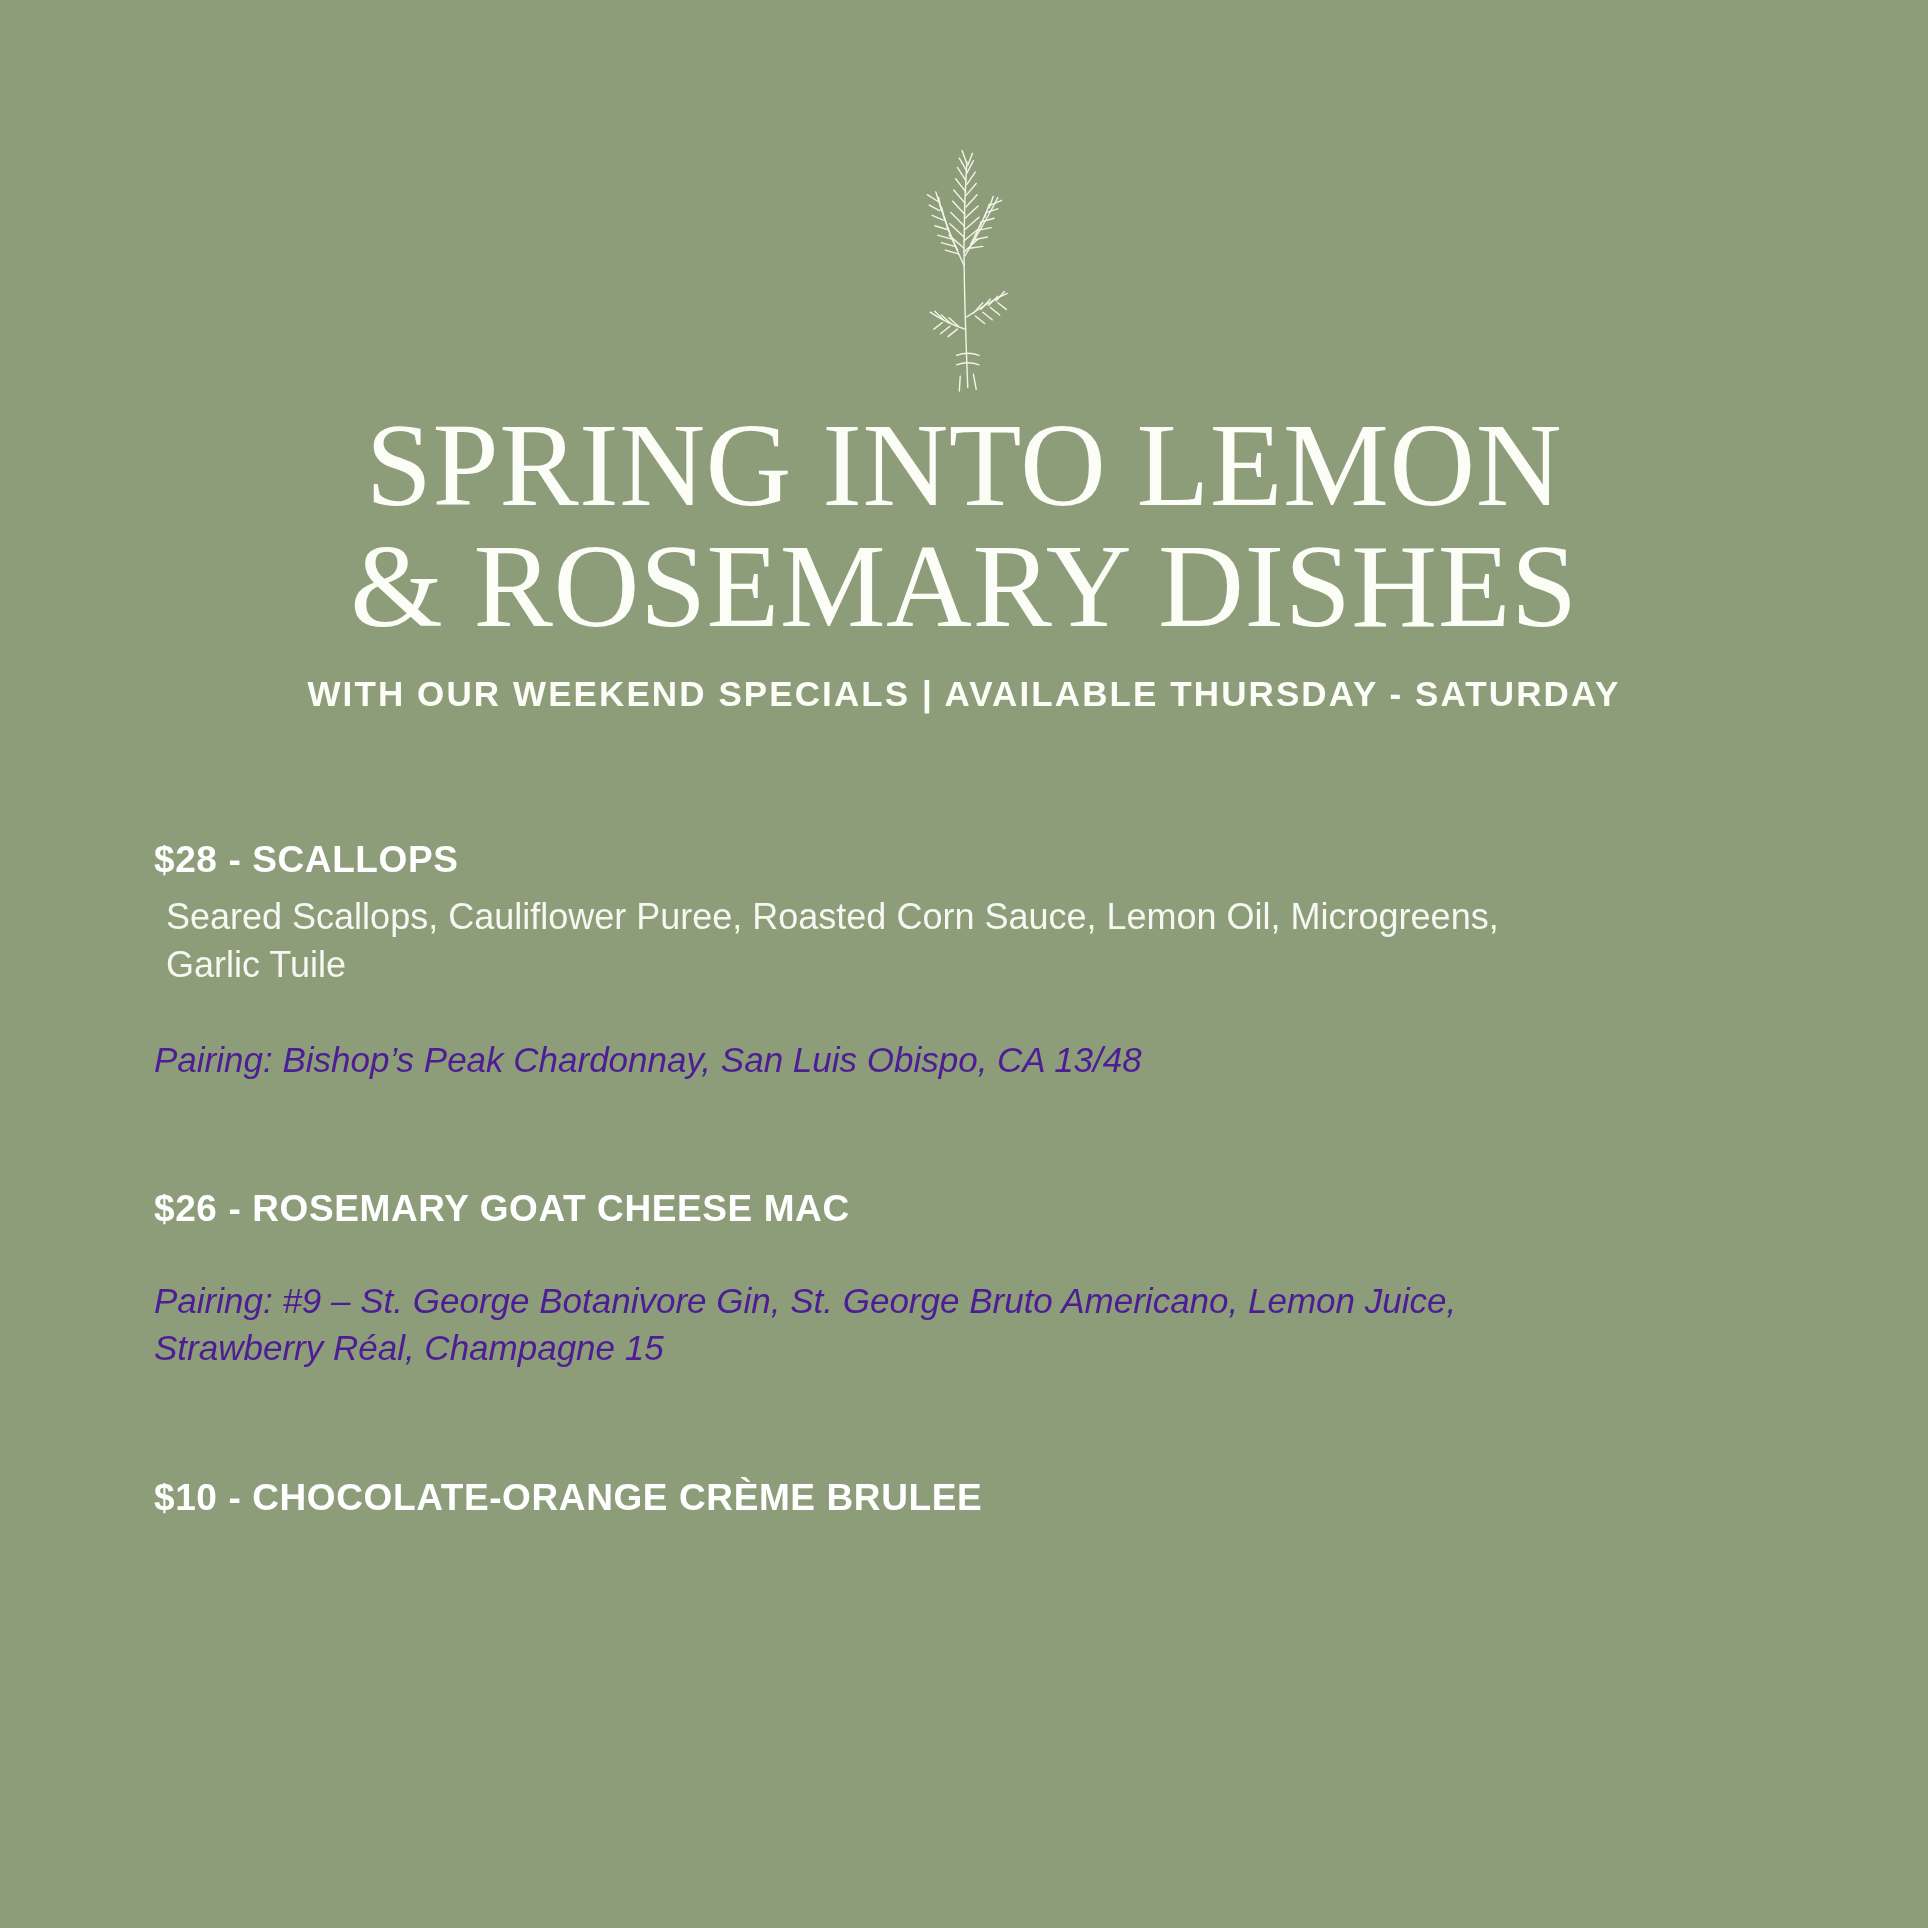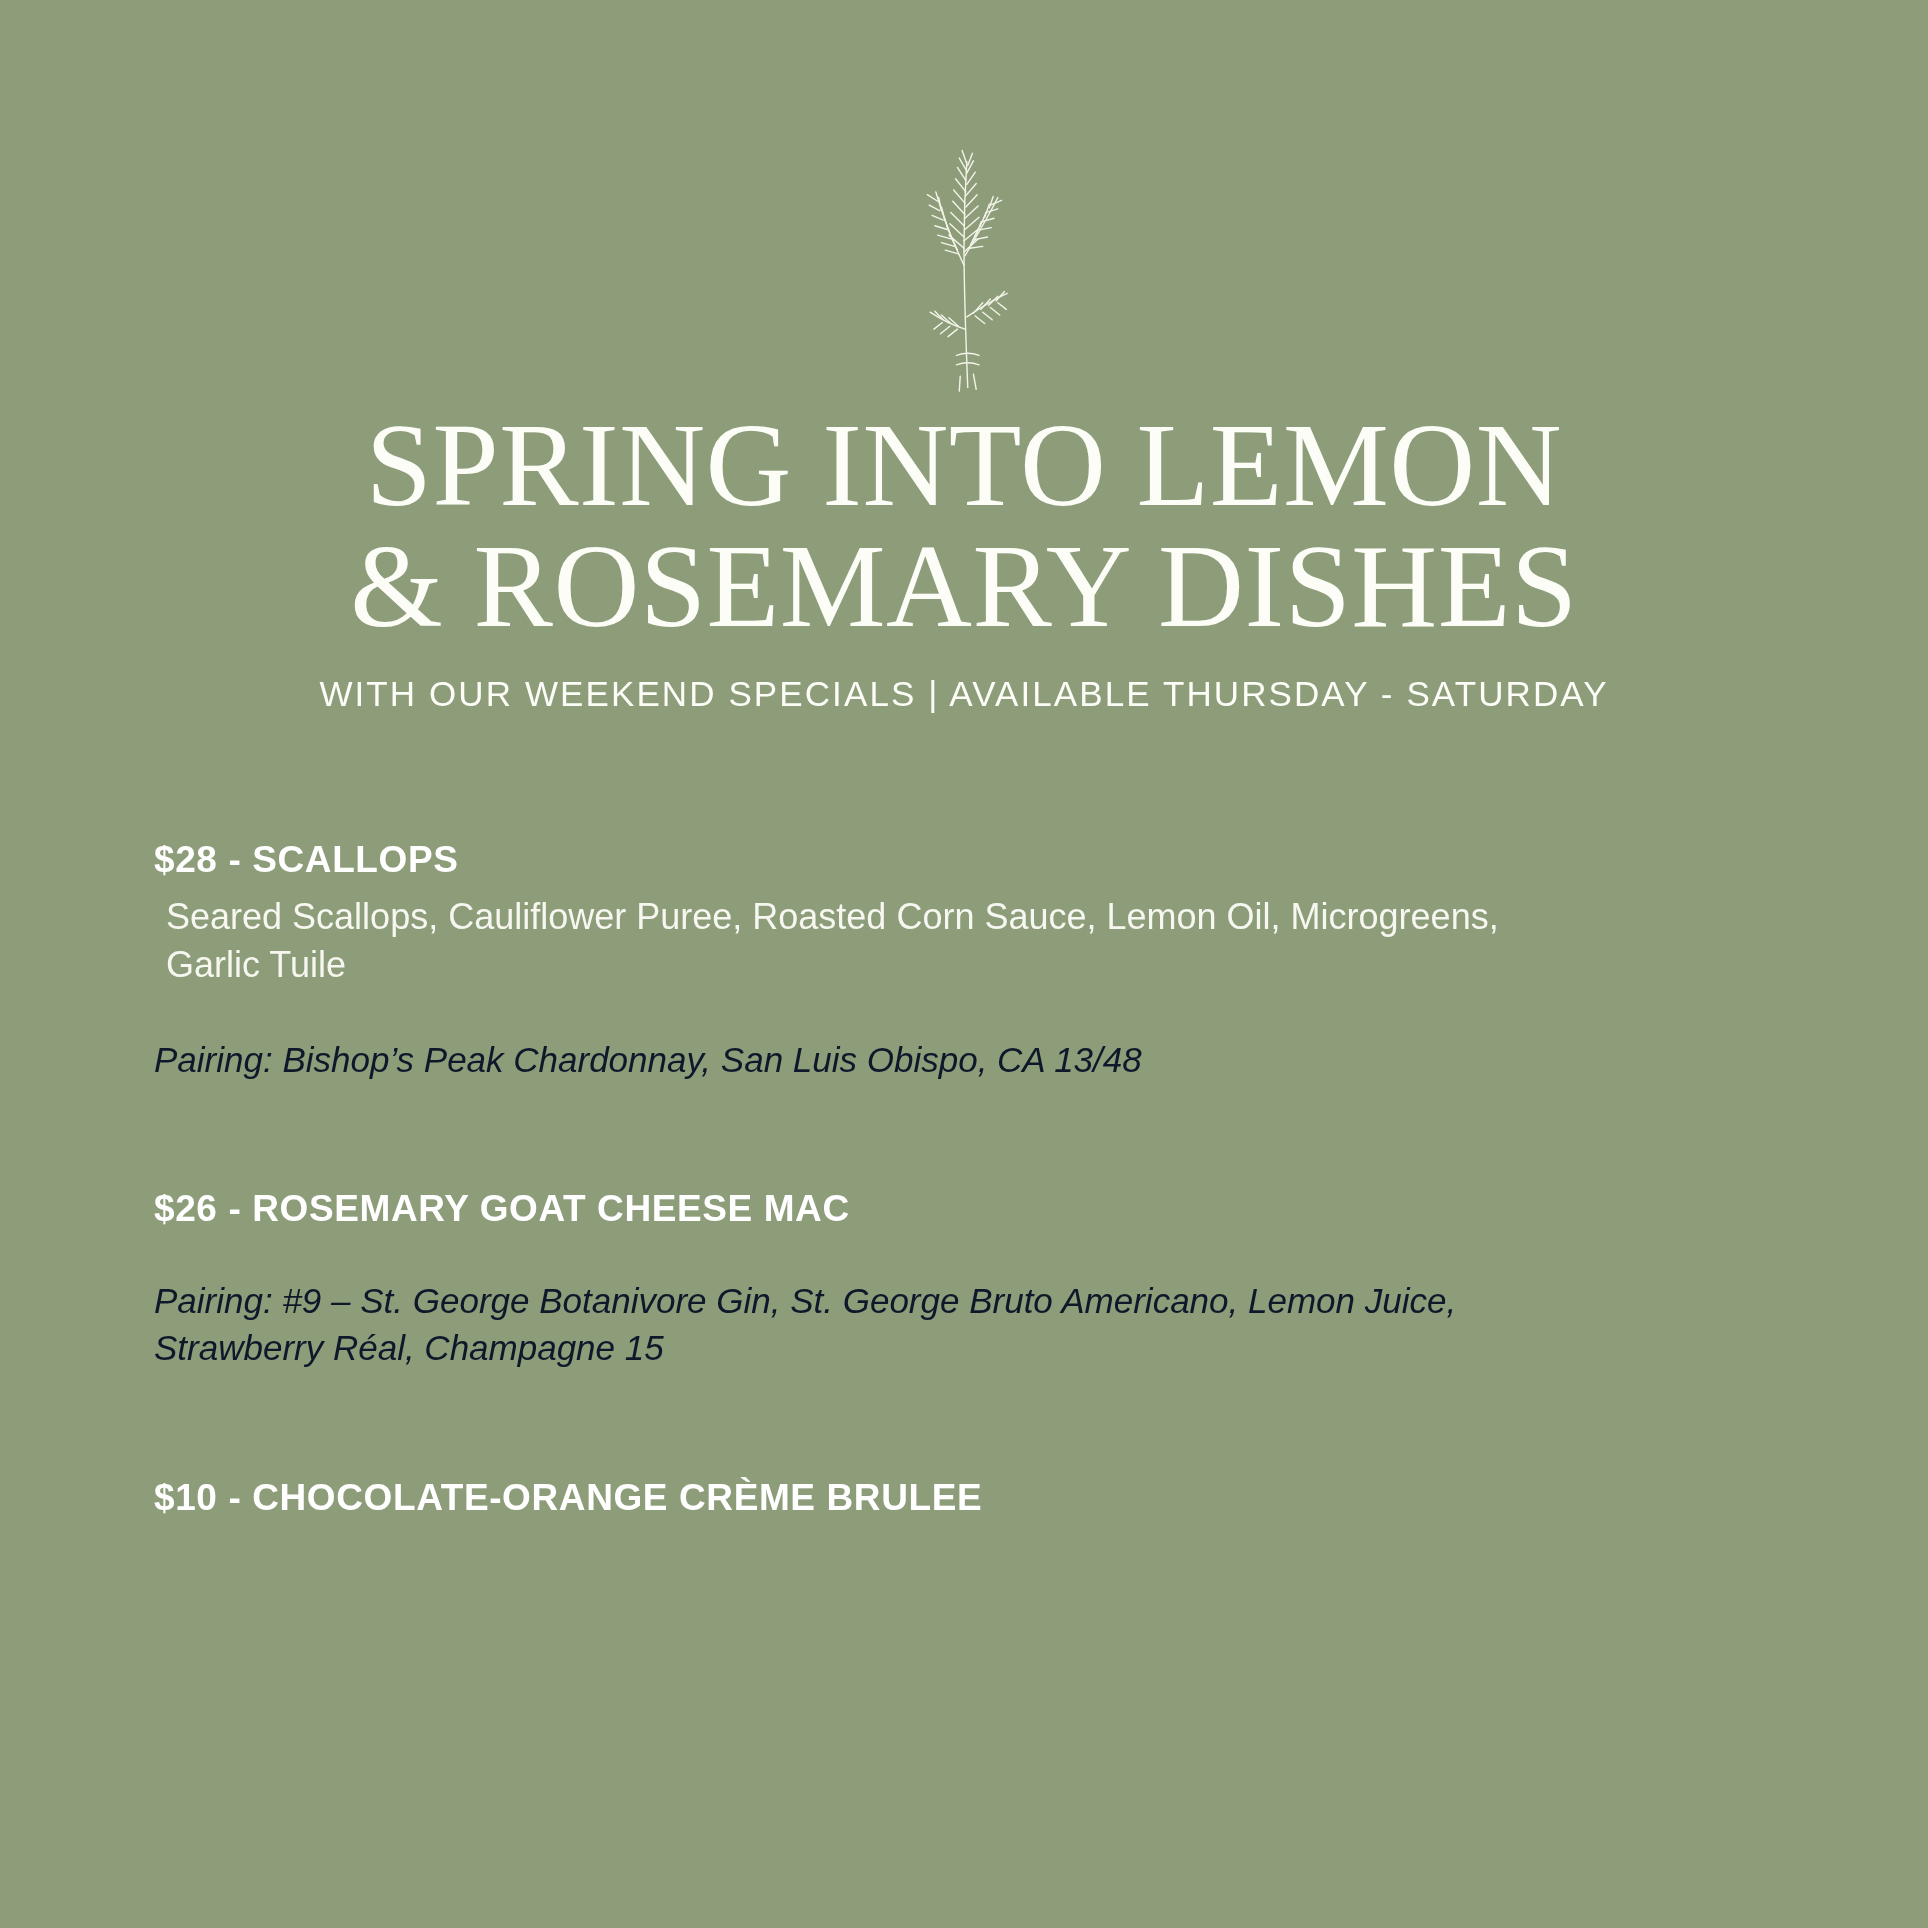--- a/index.html
+++ b/index.html
@@ -56,21 +56,21 @@
   }
   .title .line {
     display: block;
     white-space: nowrap;
   }
   .subtitle {
     margin-top: 26px;
     color: #fdfdf8;
     font-size: 35px;
     letter-spacing: 2.1px;
-    font-weight: 400;
+    font-weight: 700;
     white-space: nowrap;
   }
 
   
   .menu {
     position: absolute;
     top: 839px;
     left: 154px;
     width: 1525px;
   }
@@ -88,21 +88,21 @@
   }
   .item-desc {
     color: #f6f7f0;
     font-size: 36px;
     line-height: 1.33;
     margin: 12px;
     max-width: 1431px;
     font-weight: 400;
   }
   .item-pairing {
-    color: #0f172a;
+    color: #4c1d95;
     font-size: 35px;
     line-height: 1.35;
     font-style: italic;
     margin: 47px 0 0 0;
     max-width: 1441px;
     font-weight: 400;
   }
 </style>
 </head>
 <body>

